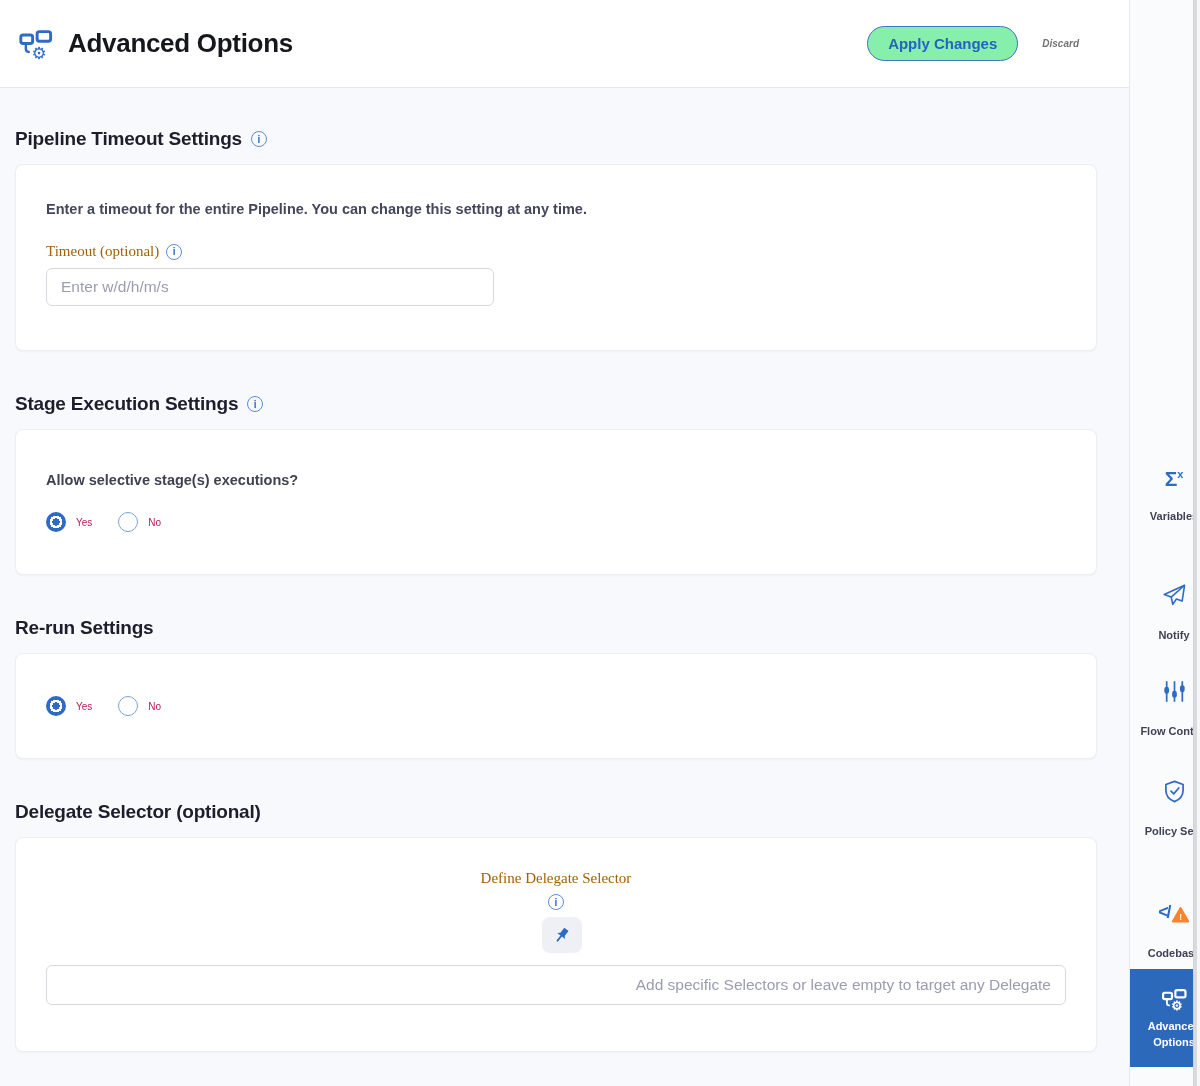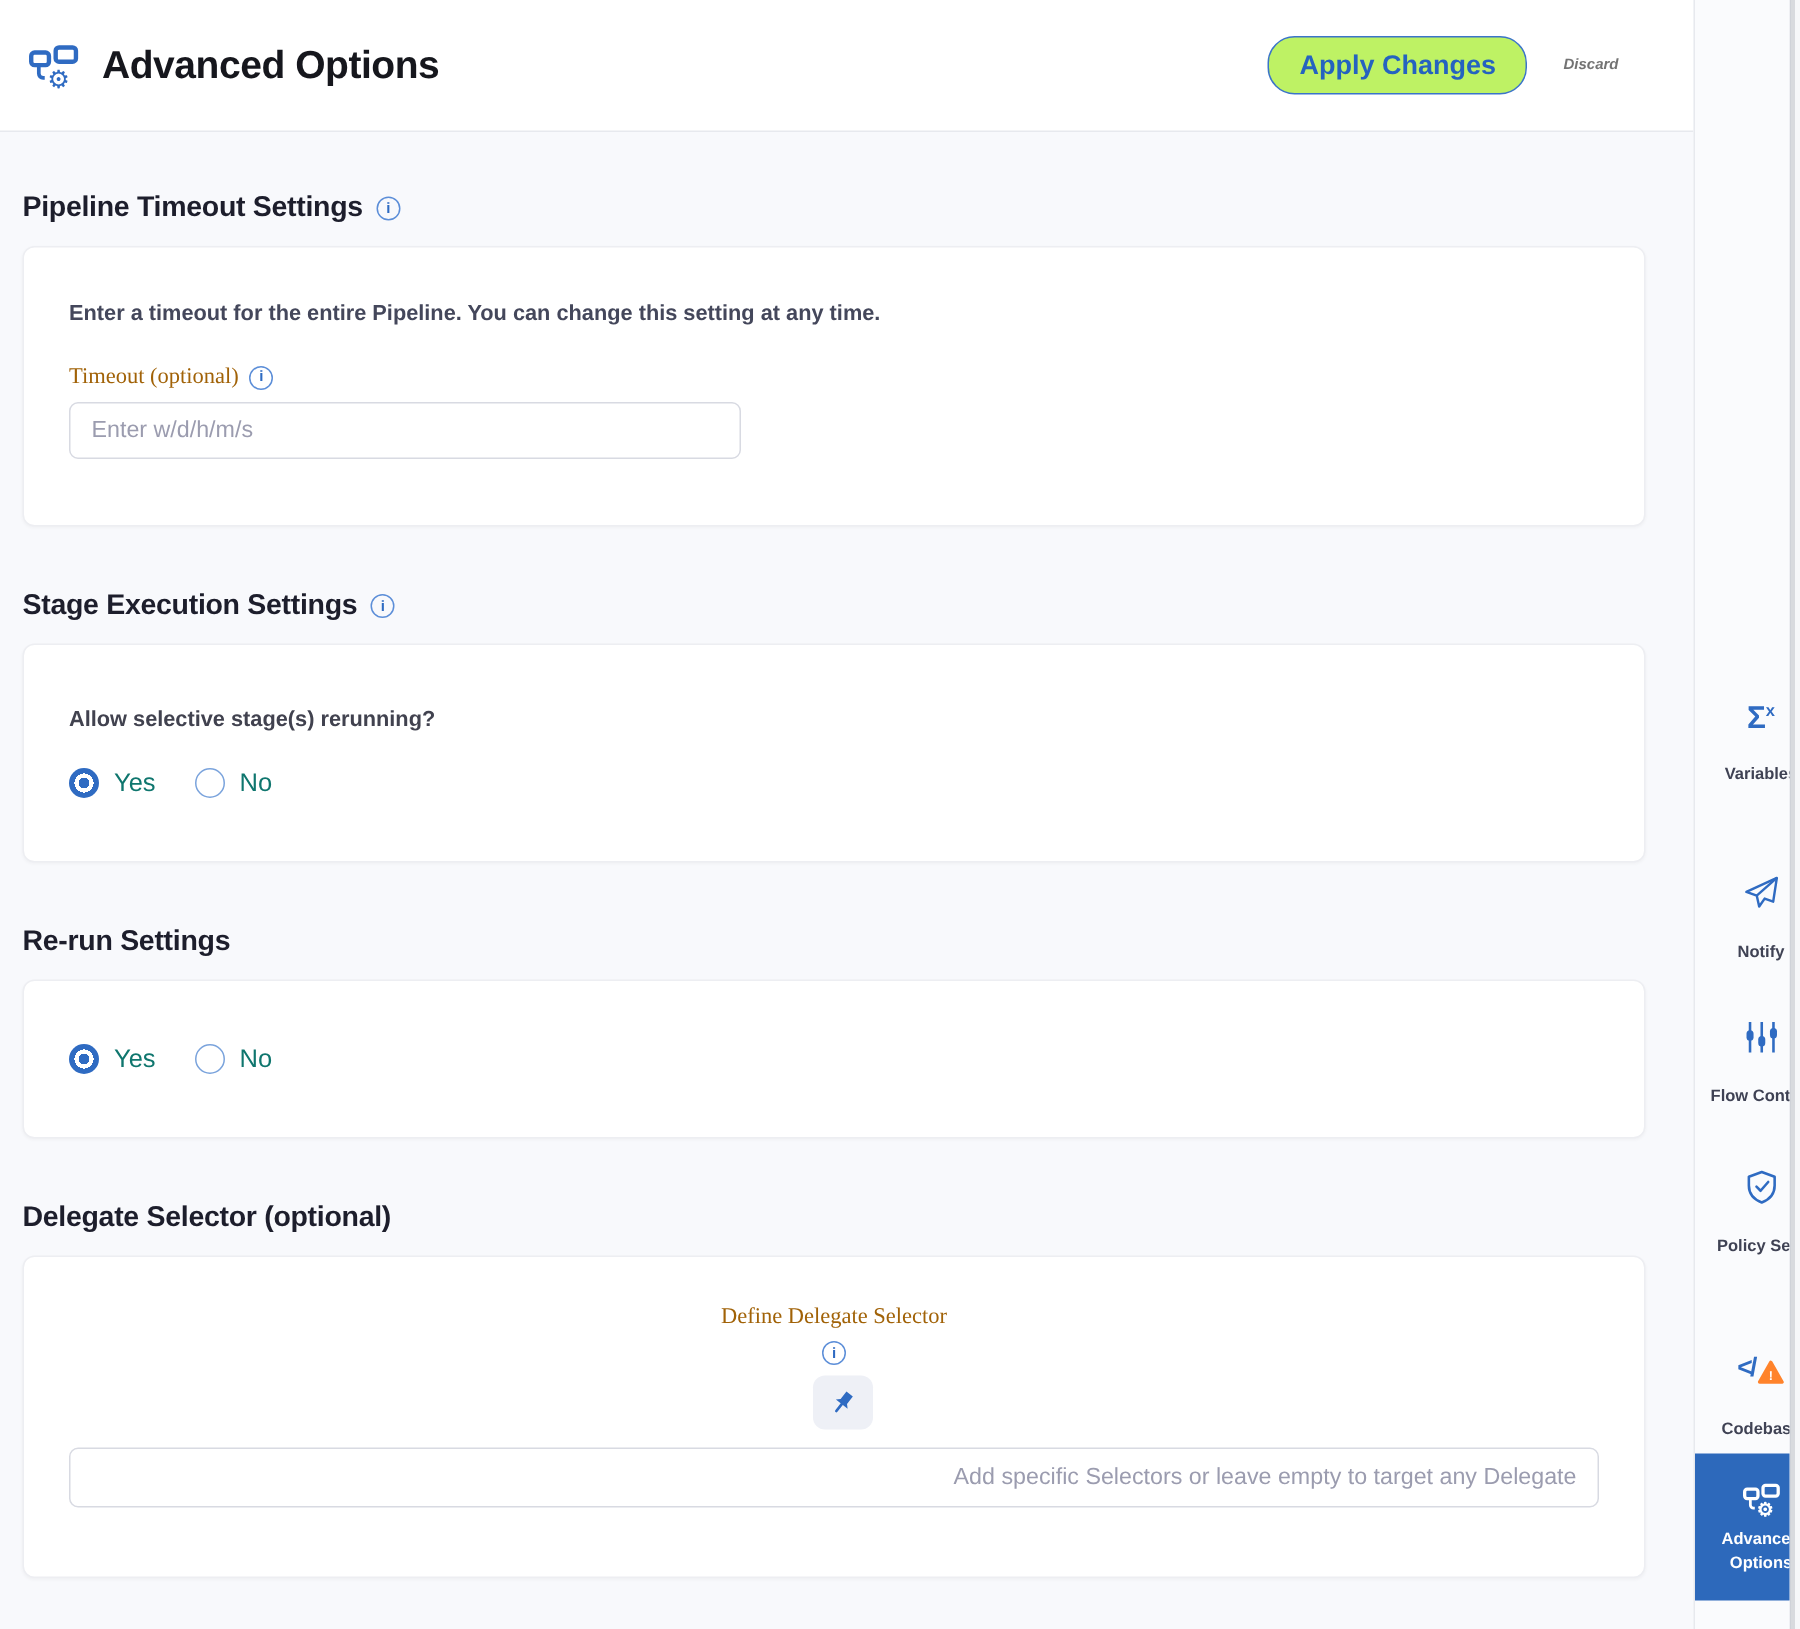--- a/index.html
+++ b/index.html
@@ -12,22 +12,22 @@
   .panel-header {
     height:88px; background:#ffffff; border-bottom:1px solid #e7e9ee;
     display:flex; align-items:center; justify-content:space-between;
     padding:0 50px 0 18px; flex:0 0 auto;
   }
   .title-wrap { display:flex; align-items:center; gap:14px; }
   .hdr-icon { width:36px; height:36px; color:#2f6bc2; }
   .page-title { font-size:26px; font-weight:700; color:#16171d; letter-spacing:-0.3px; }
   .actions { display:flex; align-items:center; gap:24px; }
   .btn-apply {
-    background:#bef264; border:1.5px solid #3b74c9; color:#2563c0;
-    font-family:inherit; font-size:18px; font-weight:700;
+    background:#86efac; border:1.5px solid #3b74c9; color:#2563c0;
+    font-family:inherit; font-size:15px; font-weight:700;
     padding:8px 20px; border-radius:18px; cursor:pointer;
   }
   .link-discard { color:#737373; font-size:10px; font-weight:700; text-decoration:none; cursor:pointer;font-style:italic; }
 
   
   .content { flex:1; background:#f8f9fc; padding:0 32px 0 15px; overflow:hidden; }
   .section-heading-row { display:flex; align-items:center; gap:9px; margin:40px 0 14px; }
   .section-heading-row.tight { margin-top:42px; }
   .section-heading { font-size:19px; font-weight:700; color:#1d1e2c; letter-spacing:-0.2px; }
   .info {
@@ -52,21 +52,21 @@
   }
   .text-input::placeholder { color:#9b9caf; }
   .input-timeout { width:448px; }
   .input-delegate { width:100%; height:40px;text-align:right; }
   .question { font-size:14.5px; font-weight:600; color:#41424f; margin-bottom:24px; }
   .radio-row { display:flex; align-items:center; gap:26px; }
   .radio-opt { display:flex; align-items:center; gap:10px; cursor:pointer; }
   .radio { width:20px; height:20px; border-radius:50%; flex:0 0 auto; }
   .radio.checked { background:radial-gradient(circle, #2f6bc2 0 3.6px, #ffffff 3.6px 6.4px, #2f6bc2 6.4px); }
   .radio.unchecked { background:#fff; border:1.6px solid #7aa3dc; }
-  .radio-label { font-size:17px; font-weight:500; color:#0f766e; }
+  .radio-label { font-size:10px; font-weight:500; color:#be185d; }
   .delegate-label-row { display:flex; align-items:center; gap:7px; margin-bottom:12px;flex-direction:column; }
   .pin-btn {
     width:40px; height:36px; margin-left:12px; background:#eef0f6; border:none;
     border-radius:8px; display:flex; align-items:center; justify-content:center; cursor:pointer;
   }
 
   
   .sidebar {
     width:64px; height:100%; position:relative; background:#fafbfd;
     border-left:1px solid #e7e9ee; overflow:hidden; flex:0 0 auto;padding-left:20px;
@@ -128,21 +128,21 @@
           <span class="info"></span>
         </div>
         <input class="text-input input-timeout" type="text" placeholder="Enter w/d/h/m/s" style="">
       </div>
 
       <div class="section-heading-row tight">
         <h2 class="section-heading">Stage Execution Settings</h2>
         <span class="info"></span>
       </div>
       <div class="card card-2">
-        <p class="question">Allow selective stage(s) rerunning?</p>
+        <p class="question">Allow selective stage(s) executions?</p>
         <div class="radio-row">
           <span class="radio-opt">
             <span class="radio checked"></span>
             <span class="radio-label">Yes</span>
           </span>
           <span class="radio-opt">
             <span class="radio unchecked"></span>
             <span class="radio-label">No</span>
           </span>
         </div>

